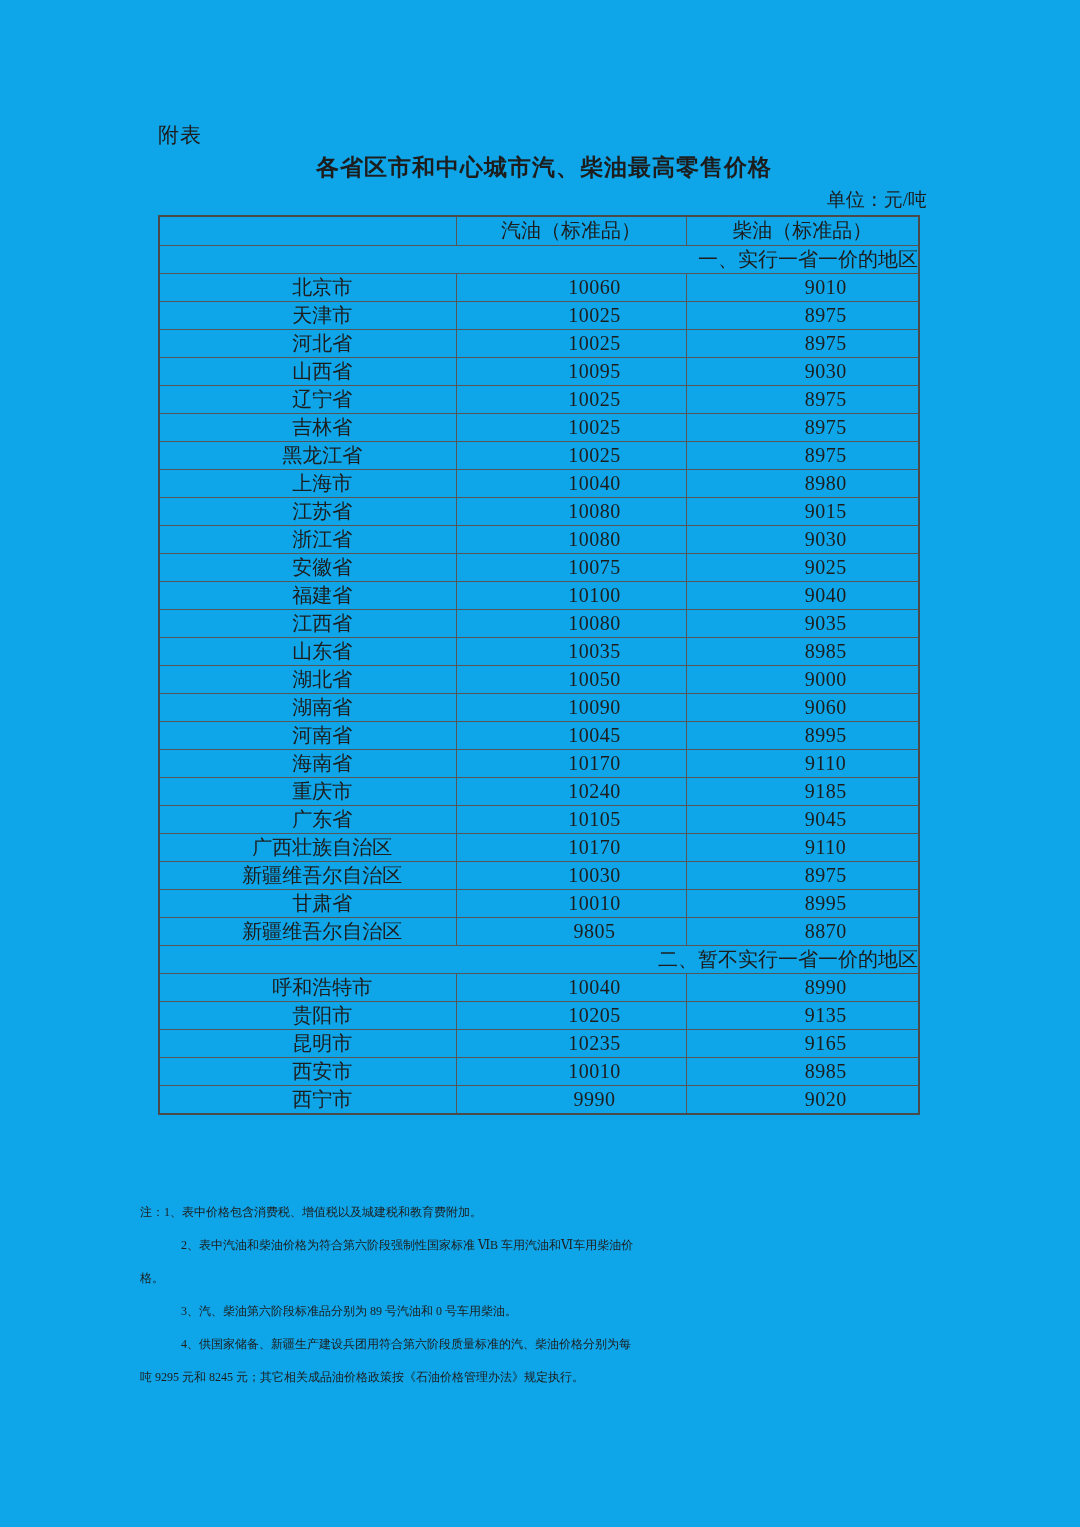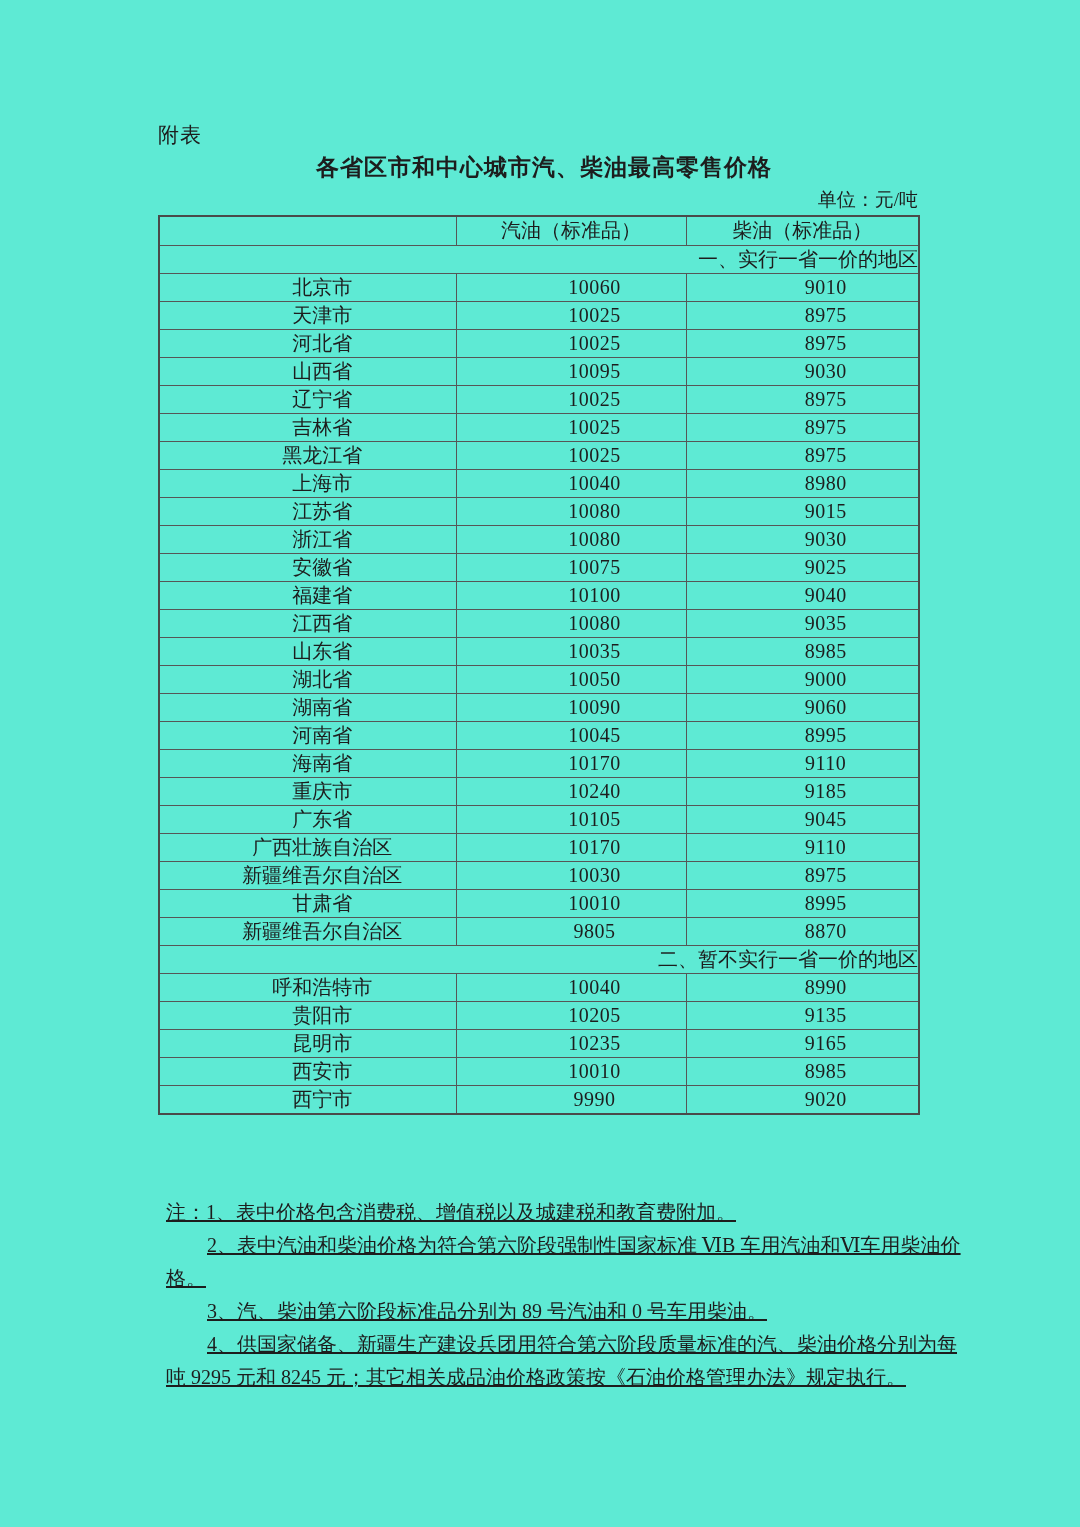--- a/index.html
+++ b/index.html
@@ -1,21 +1,21 @@
 <!DOCTYPE html>
 <html><head>
 <meta charset="utf-8">
 <style>
   * { margin: 0; padding: 0; box-sizing: border-box; }
   html, body { background: #ffffff; }
   .page {
     position: relative;
     width: 1080px;
     height: 1527px;
-    background: #5eead4;
+    background: #0ea5e9;
     font-family: "Liberation Serif", "DejaVu Serif", serif;
     color: #1d1d1d;
     overflow: hidden;
   }
   .appendix-label {
     position: absolute;
     left: 158px;
     top: 121px;
     font-size: 21px;
     letter-spacing: 1px;
@@ -27,21 +27,21 @@
     width: 1080px;
     text-align: center;
     font-size: 23px;
     font-weight: bold;
     font-family: "Liberation Sans", "DejaVu Sans", sans-serif;
     letter-spacing: 1px;
     padding-left: 8px;
   }
   .unit-label {
     position: absolute;
-    right: 162px;
+    right: 153px;
     top: 187px;
     font-size: 19px;
   }
   table.price-table {
     position: absolute;
     left: 158px;
     top: 215px;
     width: 760px;
     border-collapse: collapse;
     table-layout: fixed;
@@ -60,26 +60,25 @@
     line-height: 27px;
     white-space: nowrap;
     overflow: hidden;
   }
   table.price-table th { text-align: center; height: 29px; }
   td.section-cell { text-align: right; padding-left: 5px; }
   td.region-cell  { text-align: center; padding-left: 29px; }
   td.num-cell     { text-align: center; letter-spacing: 0.5px; padding-left: 47px; }
   .notes {
     position: absolute;
-    left: 166px;
+    left: 140px;
     top: 1196px;
     width: 800px;
-    font-size: 20px;
+    font-size: 12px;
     line-height: 33px;
-    text-decoration: underline;
   }
   .notes .note-line { white-space: nowrap; }
   .notes .indent { padding-left: 41px; }
 </style>
 </head>
 <body>
 
 <div class="page">
 
   <div class="appendix-label">附表</div>

